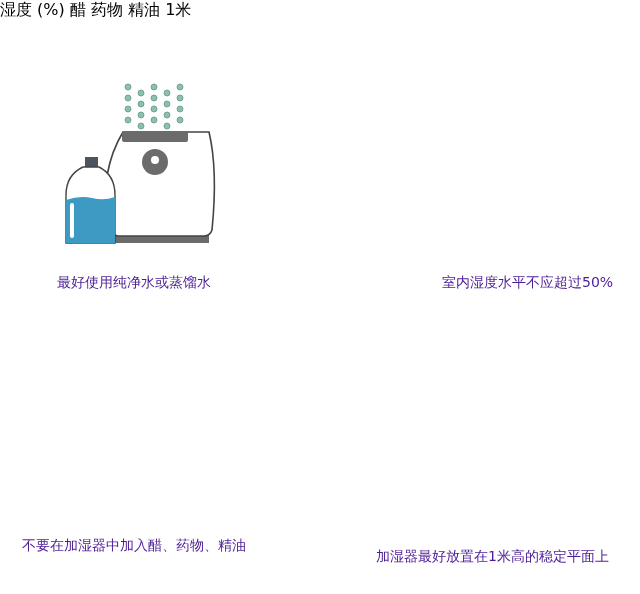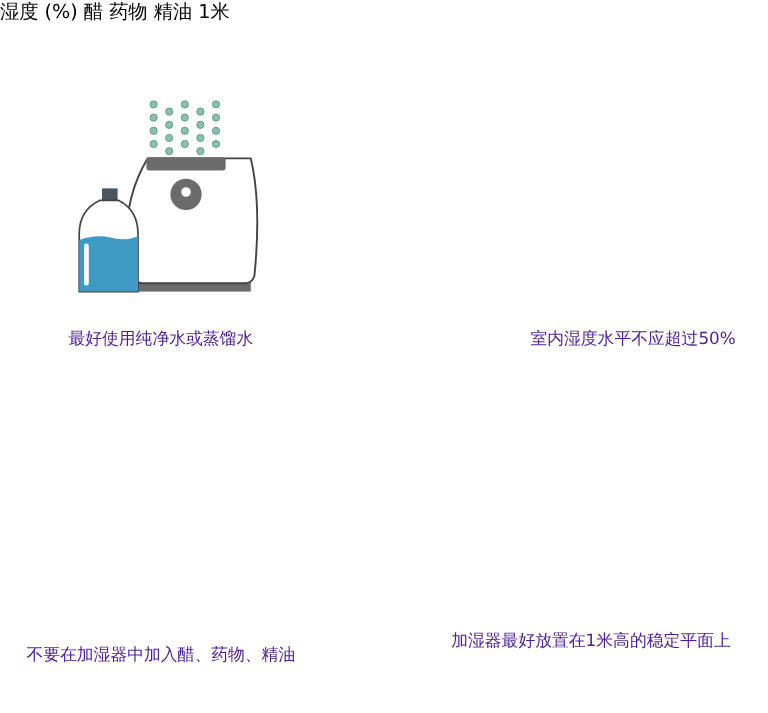--- a/index.html
+++ b/index.html
@@ -120,16 +120,16 @@
     <path d="M393,462 L396,468 L399,462" fill="none" stroke="#555" stroke-width="1">
     <text x="396" y="492" font-size="15" text-anchor="middle" fill="#333" font-family="DejaVu Sans, sans-serif">1米</text>
     <path d="M393,508 L396,502 L399,508" fill="none" stroke="#555" stroke-width="1">
     <line x1="396" y1="506" x2="396" y2="520" stroke="#555" stroke-width="1" stroke-dasharray="3,3">
   </line></path></path></line></line></line></line></line></path></rect></circle></circle></rect></path></rect></g>
 
 
 <div class="caption" style="left:57px;top:274px;">最好使用纯净水或蒸馏水</div>
 <div class="caption" style="left:406px;top:274px;margin-left:36px;">室内湿度水平不应超过50%</div>
 <div class="caption" style="left:22px;top:537px;">不要在加湿器中加入醋、药物、精油</div>
-<div class="caption" style="left:376px;top:525px;">加湿器最好放置在1米高的稳定平面上</div>
+<div class="caption" style="left:376px;top:548px;">加湿器最好放置在1米高的稳定平面上</div>
 
 
 
 
 </body></html>

